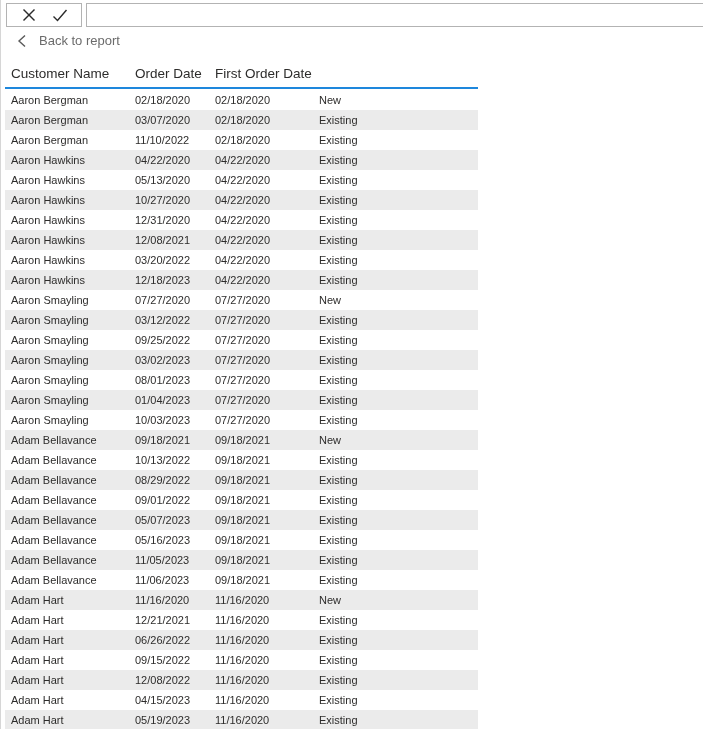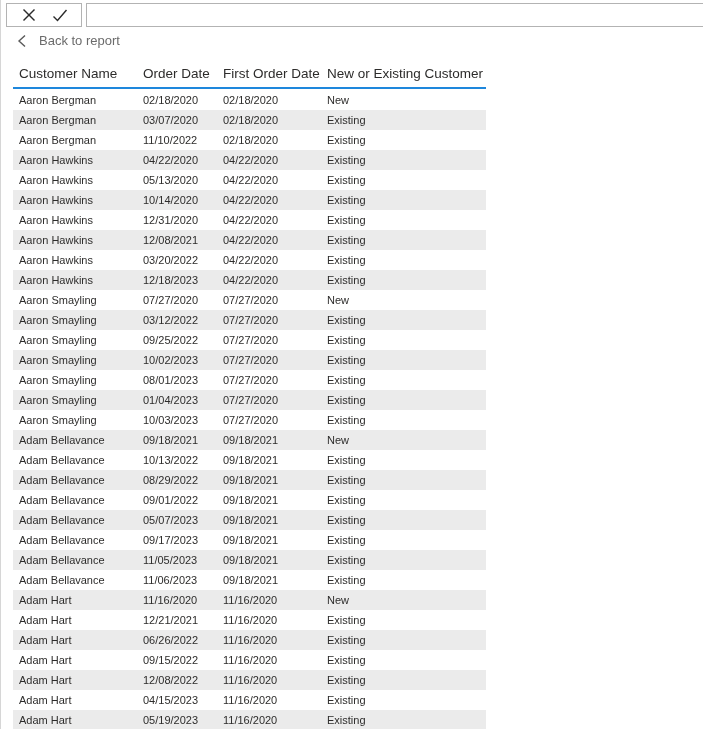--- a/index.html
+++ b/index.html
@@ -34,21 +34,21 @@
 
   
   .back-row {
     position:absolute; left:16px; top:30px; height:18px;
     display:flex; align-items:flex-end; gap:12px; color:#6b6b6b;
     font-size:13px; cursor:pointer;
   }
   .back-row svg { display:block; }
 
   
-  .grid-area { position:absolute; left:12px; top:60px; width:473px; }
+  .grid-area { position:absolute; left:4px; top:60px; width:473px; }
   .trow {
     display:grid; grid-template-columns:124px 80px 104px 1fr;
     padding-left:6px; align-items:center;
     white-space:nowrap; overflow:hidden;
   }
   .thead {
     height:27px; font-size:13.5px; color:#2d2c2b;
   }
   .divider { height:2px; background:#1e87dc; margin-bottom:1px; }
   .tbody .trow { height:20px; font-size:11px; color:#2d2c2b; }
@@ -83,21 +83,20 @@
       <polyline points="8,1.5 2,7 8,12.5" fill="none" stroke="#5a5a5a" stroke-width="1.4"></polyline>
     </svg>
     <span>Back to report</span>
   </div>
 
   <div class="grid-area">
     <div class="trow thead" id="thead">
         <span class="cell">Customer Name</span>
         <span class="cell">Order Date</span>
         <span class="cell">First Order Date</span>
-        <span class="cell">New or Existing Customer</span>
       </div>
     <div class="divider"></div>
     <div class="tbody" id="tbody">
         <div class="trow">
           <span class="cell">Aaron Bergman</span>
           <span class="cell">02/18/2020</span>
           <span class="cell">02/18/2020</span>
           <span class="cell">New</span>
         </div>
         <div class="trow alt">
@@ -119,21 +118,21 @@
           <span class="cell">Existing</span>
         </div>
         <div class="trow">
           <span class="cell">Aaron Hawkins</span>
           <span class="cell">05/13/2020</span>
           <span class="cell">04/22/2020</span>
           <span class="cell">Existing</span>
         </div>
         <div class="trow alt">
           <span class="cell">Aaron Hawkins</span>
-          <span class="cell">10/14/2020</span>
+          <span class="cell">10/27/2020</span>
           <span class="cell">04/22/2020</span>
           <span class="cell">Existing</span>
         </div>
         <div class="trow">
           <span class="cell">Aaron Hawkins</span>
           <span class="cell">12/31/2020</span>
           <span class="cell">04/22/2020</span>
           <span class="cell">Existing</span>
         </div>
         <div class="trow alt">
@@ -167,21 +166,21 @@
           <span class="cell">Existing</span>
         </div>
         <div class="trow">
           <span class="cell">Aaron Smayling</span>
           <span class="cell">09/25/2022</span>
           <span class="cell">07/27/2020</span>
           <span class="cell">Existing</span>
         </div>
         <div class="trow alt">
           <span class="cell">Aaron Smayling</span>
-          <span class="cell">10/02/2023</span>
+          <span class="cell">03/02/2023</span>
           <span class="cell">07/27/2020</span>
           <span class="cell">Existing</span>
         </div>
         <div class="trow">
           <span class="cell">Aaron Smayling</span>
           <span class="cell">08/01/2023</span>
           <span class="cell">07/27/2020</span>
           <span class="cell">Existing</span>
         </div>
         <div class="trow alt">
@@ -221,21 +220,21 @@
           <span class="cell">Existing</span>
         </div>
         <div class="trow alt">
           <span class="cell">Adam Bellavance</span>
           <span class="cell">05/07/2023</span>
           <span class="cell">09/18/2021</span>
           <span class="cell">Existing</span>
         </div>
         <div class="trow">
           <span class="cell">Adam Bellavance</span>
-          <span class="cell">09/17/2023</span>
+          <span class="cell">05/16/2023</span>
           <span class="cell">09/18/2021</span>
           <span class="cell">Existing</span>
         </div>
         <div class="trow alt">
           <span class="cell">Adam Bellavance</span>
           <span class="cell">11/05/2023</span>
           <span class="cell">09/18/2021</span>
           <span class="cell">Existing</span>
         </div>
         <div class="trow">

